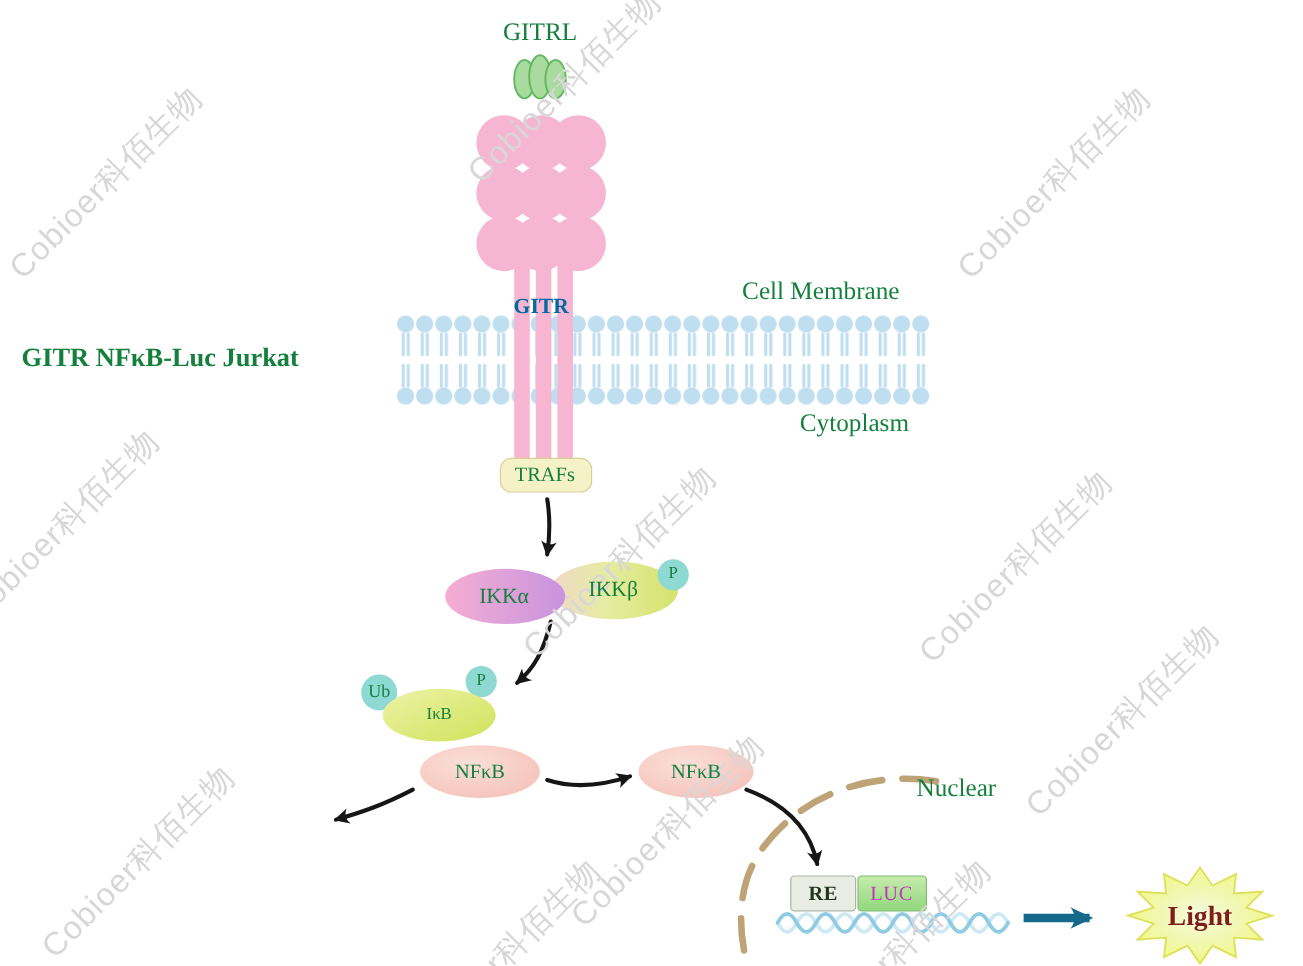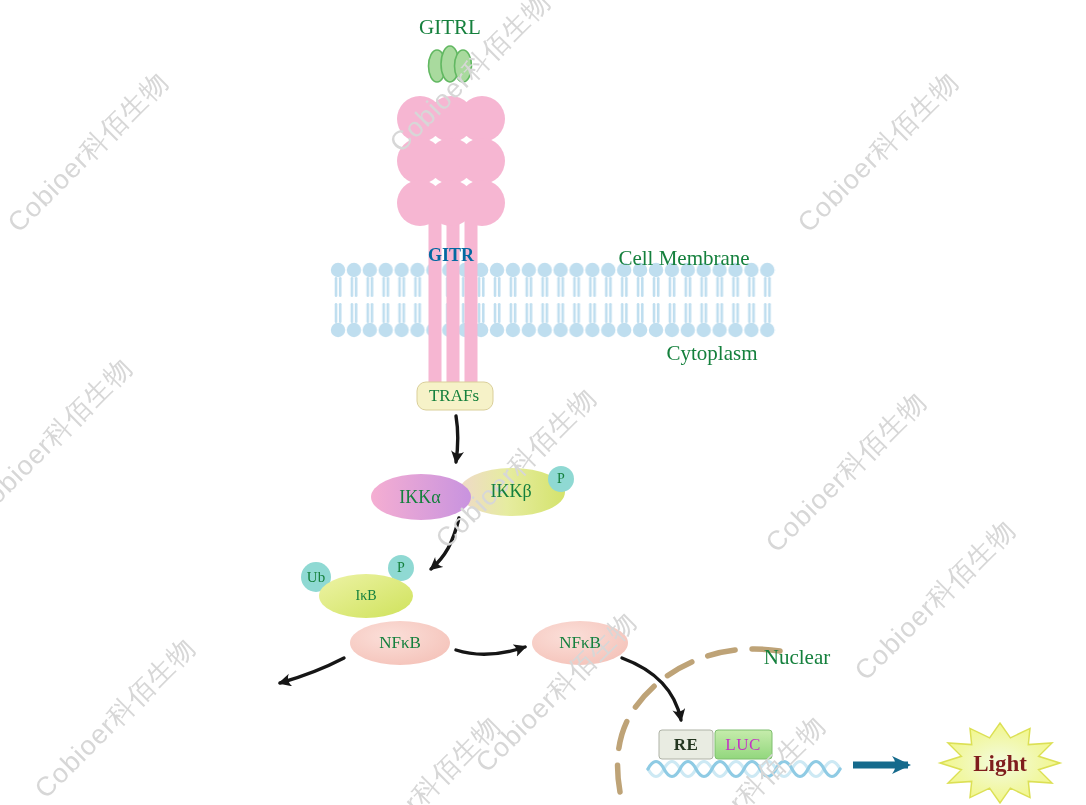--- a/index.html
+++ b/index.html
@@ -153,22 +153,23 @@
   <div class="wm" style="left:470px; top:72px;">Cobioer科佰生物</div>
   <div class="wm" style="left:516px; top:468px;">Cobioer科佰生物</div>
   <div class="wm" style="left:556px; top:692px;">Cobioer科佰生物</div>
   <div class="wm" style="left:878px; top:152px;">Cobioer科佰生物</div>
   <div class="wm" style="left:846px; top:472px;">Cobioer科佰生物</div>
   <div class="wm" style="left:935px; top:600px;">Cobioer科佰生物</div>
   <div class="wm" style="left:420px; top:796px;">Cobioer科佰生物</div>
   <div class="wm" style="left:745px; top:796px;">Cobioer科佰生物</div>
 
   <div class="lbl" style="left:450px; top:27px;">GITRL</div>
-  <div class="lbl" style="left:684px; top:243px;margin-top:15px;">Cell Membrane</div>
+  <div class="lbl" style="left:684px; top:243px;">Cell Membrane</div>
   <div class="lbl gitr" style="left:451px; top:255px;">GITR</div>
+  <div class="lbl cellline" style="left:18px; top:285px;">GITR NFκB-Luc Jurkat</div>
   <div class="lbl" style="left:712px; top:353px;">Cytoplasm</div>
   <div class="lbl small" style="left:454px; top:396px;">TRAFs</div>
   <div class="lbl small" style="left:420px; top:497px; font-size:18px;">IKKα</div>
   <div class="lbl small" style="left:511px; top:491px; font-size:18px;">IKKβ</div>
   <div class="lbl tiny" style="left:561px; top:479px;">P</div>
   <div class="lbl tiny" style="left:316px; top:577px; font-size:15px;text-align:right;">Ub</div>
   <div class="lbl tiny" style="left:401px; top:568px;">P</div>
   <div class="lbl small" style="left:366px; top:596px; font-size:14px;">IκB</div>
   <div class="lbl small" style="left:400px; top:643px;">NFκB</div>
   <div class="lbl small" style="left:580px; top:643px;">NFκB</div>

